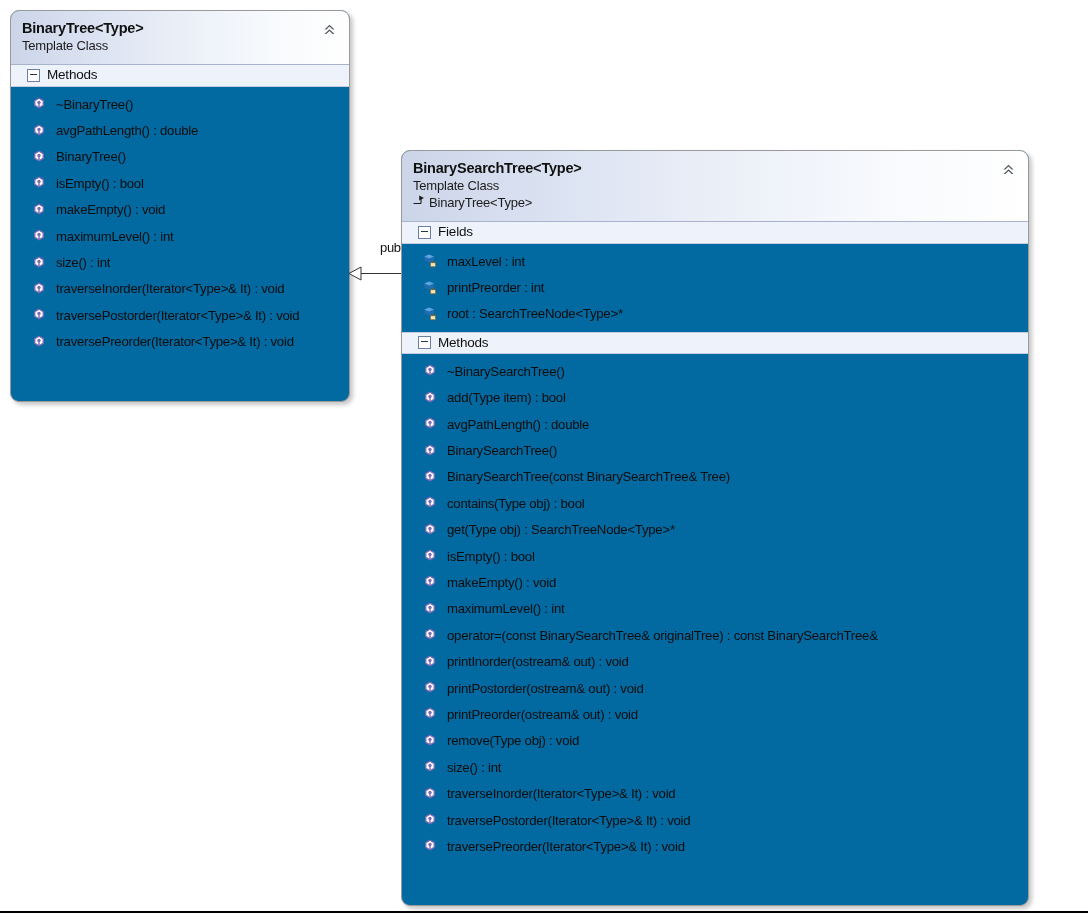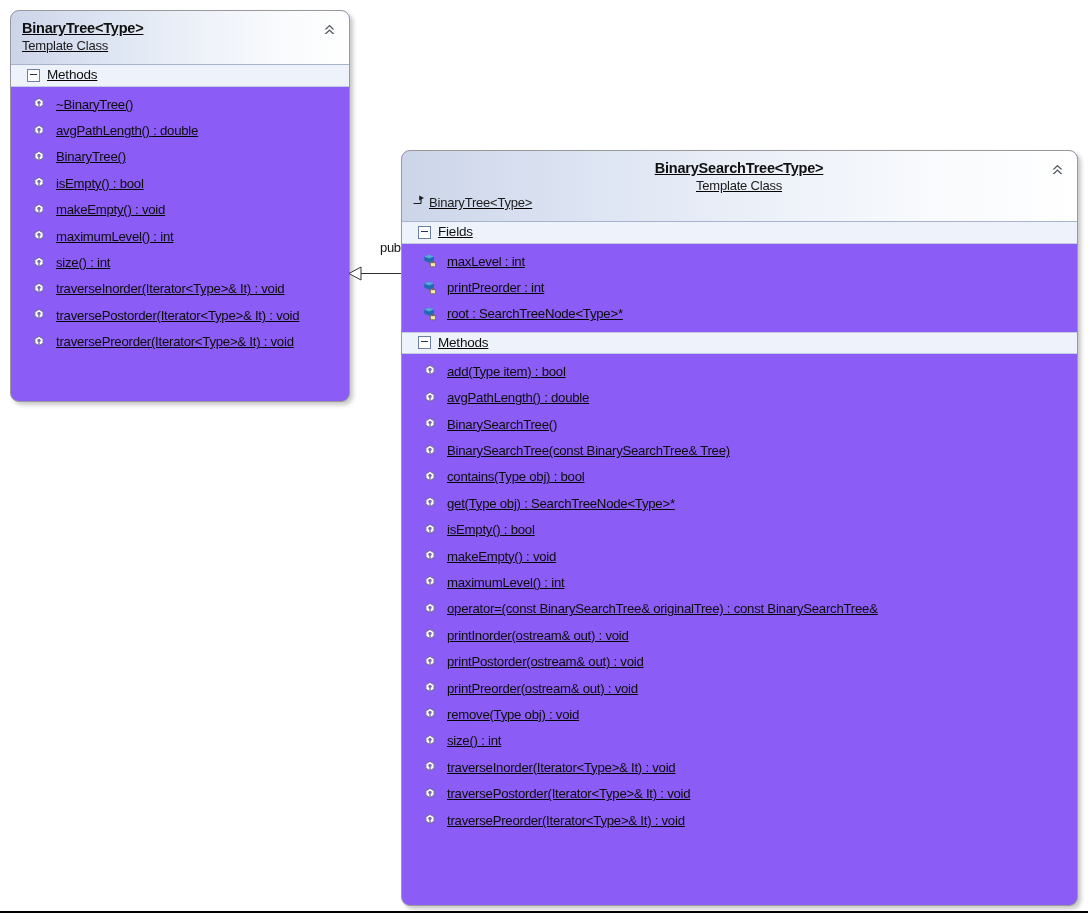--- a/index.html
+++ b/index.html
@@ -11,27 +11,26 @@
     width: 1088px;
     height: 919px;
     position: relative;
     font-family: "Liberation Sans", sans-serif;
     overflow: hidden;
   }
 
   
   .class-box {
     position: absolute;
-    background: #8b5cf6;
+    background: #0369a1;
     border: 1px solid #9a9a9a;
     border-radius: 9px;
     box-shadow: 3px 3px 4px rgba(0,0,0,0.22);
     box-sizing: border-box;
     overflow: hidden;
-    text-decoration: underline;
   }
 
   
   .cb-header {
     position: relative;
     background: linear-gradient(to right, #ccd5e8 0%, #d7dff0 18%, #e9eef7 48%, #f8fafd 78%, #ffffff 100%);
     border-bottom: 1px solid #a8b4cc;
     padding: 9px 12px 10px 11px;
     box-sizing: border-box;
   }
@@ -272,21 +271,21 @@
 </div>
 
 <div class="connector" style="left:348px; top:246px; width:60px; height:56px;">
   <svg width="60" height="56" viewBox="0 0 60 56">
     <line x1="58" y1="27.5" x2="13" y2="27.5" stroke="#333333" stroke-width="1"></line>
     <polygon points="1,27.5 13,21 13,34" fill="#ffffff" stroke="#333333" stroke-width="1"></polygon>
   </svg>
 </div>
 <div class="conn-label" style="left:380px; top:240px;">pub...</div>
 
-<div class="class-box" id="box-bst" style="left:401px; top:150px; width:677px; height:756px;text-align:center;">
+<div class="class-box" id="box-bst" style="left:401px; top:150px; width:628px; height:756px;">
 
   <div class="cb-header">
     <div class="cb-title">BinarySearchTree&lt;Type&gt;</div>
     <div class="cb-stereotype">Template Class</div>
     <div class="cb-base">
       <span>
         <svg width="12" height="12" viewBox="0 0 12 12">
           <line x1="0.5" y1="8.5" x2="8" y2="8.5" stroke="#1b1b1b" stroke-width="1.1"></line>
           <line x1="8" y1="8.5" x2="8" y2="2.5" stroke="#1b1b1b" stroke-width="1.1"></line>
           <polygon points="11,3 6.2,0.6 6.2,5.4" fill="#1b1b1b"></polygon>
@@ -350,20 +349,30 @@
 
   <div class="members">
     <div class="member-row">
       <span class="member-icon">
         <svg width="16" height="16" viewBox="0 0 16 16">
             <path d="M8 2.2 L12.2 4.6 L12.2 9.4 L8 11.8 L3.8 9.4 L3.8 4.6 Z" fill="#ffffff" stroke="#7b6bb5" stroke-width="1.3"></path>
             <circle cx="8" cy="6.4" r="1.7" fill="#7b6bb5"></circle>
             <rect x="7.3" y="6.6" width="1.4" height="4.4" fill="#7b6bb5"></rect>
           </svg>
       </span>
+      <span class="member-text">~BinarySearchTree()</span>
+    </div>
+    <div class="member-row">
+      <span class="member-icon">
+        <svg width="16" height="16" viewBox="0 0 16 16">
+            <path d="M8 2.2 L12.2 4.6 L12.2 9.4 L8 11.8 L3.8 9.4 L3.8 4.6 Z" fill="#ffffff" stroke="#7b6bb5" stroke-width="1.3"></path>
+            <circle cx="8" cy="6.4" r="1.7" fill="#7b6bb5"></circle>
+            <rect x="7.3" y="6.6" width="1.4" height="4.4" fill="#7b6bb5"></rect>
+          </svg>
+      </span>
       <span class="member-text">add(Type item) : bool</span>
     </div>
     <div class="member-row">
       <span class="member-icon">
         <svg width="16" height="16" viewBox="0 0 16 16">
             <path d="M8 2.2 L12.2 4.6 L12.2 9.4 L8 11.8 L3.8 9.4 L3.8 4.6 Z" fill="#ffffff" stroke="#7b6bb5" stroke-width="1.3"></path>
             <circle cx="8" cy="6.4" r="1.7" fill="#7b6bb5"></circle>
             <rect x="7.3" y="6.6" width="1.4" height="4.4" fill="#7b6bb5"></rect>
           </svg>
       </span>

